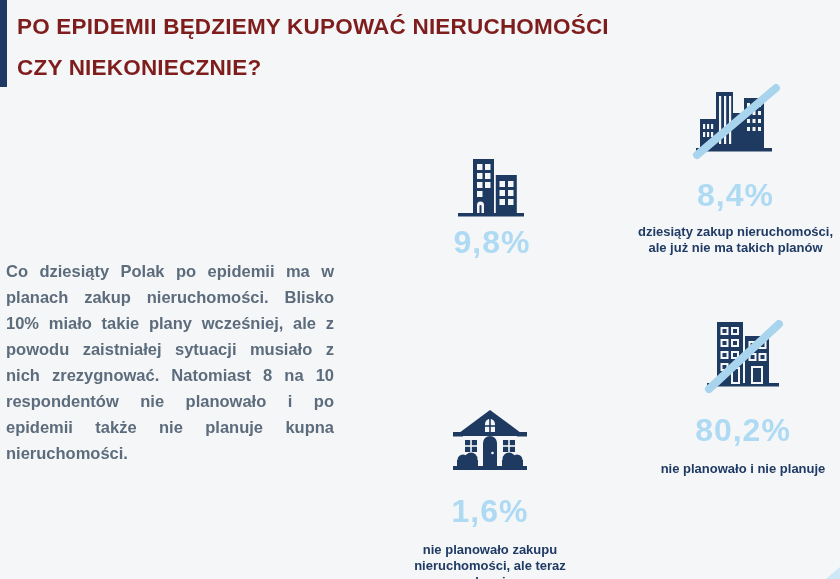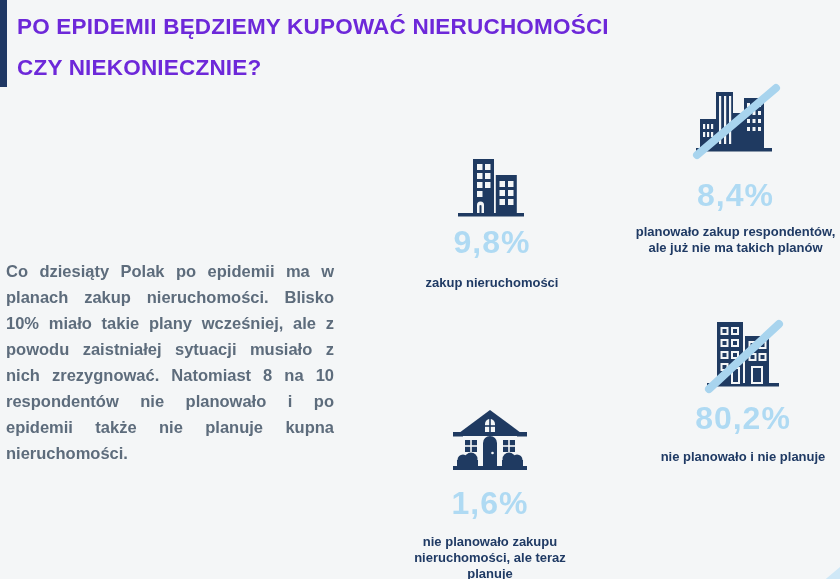--- a/index.html
+++ b/index.html
@@ -7,21 +7,21 @@
     position:relative; width:840px; height:579px;
     background:#f4f6f7; overflow:hidden;
     font-family:"Liberation Sans", sans-serif;
   }
   .accent-bar {
     position:absolute; left:0; top:0; width:7px; height:87px;
     background:#1f3864;
   }
   .title {
     position:absolute; left:17px; top:6px;
-    font-size:22.5px; font-weight:bold; color:#6d28d9;
+    font-size:22.5px; font-weight:bold; color:#7f1d1d;
     line-height:41px; letter-spacing:0.2px;
   }
   .title span { display:block; }
   .intro {
     position:absolute; left:6px; top:258px; width:328px;
     font-size:16.5px; line-height:26px; color:#5d6c7c;
     text-align:justify;
   }
   .stat {
     position:absolute; display:flex; flex-direction:column;
@@ -38,25 +38,25 @@
 
   #stat-still     { left:397px; top:156px; width:190px; }
   #stat-still .value   { }
   #stat-still .caption { margin-top:14px; }
 
   #stat-cancelled { left:628px; top:83px;  width:215px; }
   #stat-cancelled .value   { margin-top:12px; }
   #stat-cancelled .caption { margin-top:10px; }
 
   #stat-never     { left:643px; top:314px; width:200px; }
-  #stat-never .value   { }
+  #stat-never .value   { margin-top:12px; }
   #stat-never .caption { margin-top:12px; }
 
   #stat-now       { left:390px; top:409px; width:200px; }
-  #stat-now .value   { margin-top:8px; }
+  #stat-now .value   { margin-top:16px; }
   #stat-now .caption { margin-top:12px; }
 
   .corner-accent {
     position:absolute; right:-8px; bottom:-6px;
     width:34px; height:9px; background:#cfe8f7;
     transform:rotate(-40deg);
   }
 </style>
 </head>
 <body>
@@ -94,21 +94,20 @@
             <rect x="54" y="25" width="5.5" height="6"></rect>
           <rect x="45.5" y="34" width="5.5" height="6"></rect>
             <rect x="54" y="34" width="5.5" height="6"></rect>
           <rect x="45.5" y="43" width="5.5" height="6"></rect>
             <rect x="54" y="43" width="5.5" height="6"></rect>
         </g>
       </svg>
     </span>
     <div class="value">9,8%</div>
     <div class="caption">
-      <span>zakup nieruchomości</span>
     </div>
   </div>
 
   <div class="stat" id="stat-cancelled">
     <span class="icon-wrap">
       <svg width="96" height="78" viewBox="0 0 96 78">
         <rect x="8" y="65" width="76" height="3.5" fill="#1f3a61"></rect>
         <rect x="12" y="36" width="16" height="29" fill="#1f3a61"></rect>
         <g fill="#f4f6f7">
           <rect x="15" y="41" width="2.2" height="5"></rect>
@@ -138,21 +137,21 @@
             <rect x="70" y="36" width="3" height="4"></rect>
           <rect x="59" y="44" width="3" height="4"></rect>
             <rect x="64.5" y="44" width="3" height="4"></rect>
             <rect x="70" y="44" width="3" height="4"></rect>
         </g>
         <line x1="9" y1="72" x2="88" y2="5" stroke="#a8d4ee" stroke-width="8" stroke-linecap="round"></line>
       </svg>
     </span>
     <div class="value">8,4%</div>
     <div class="caption">
-      <span>planowało zakup respondentów,</span>
+      <span>dziesiąty zakup nieruchomości,</span>
       <span>ale już nie ma takich planów</span>
     </div>
   </div>
 
   <div class="stat" id="stat-never">
     <span class="icon-wrap">
       <svg width="92" height="82" viewBox="0 0 92 82">
         <rect x="10" y="69" width="72" height="3.5" fill="#1f3a61"></rect>
         <rect x="20" y="8" width="26" height="61" fill="#1f3a61"></rect>
         <g fill="none" stroke="#f4f6f7" stroke-width="2">

